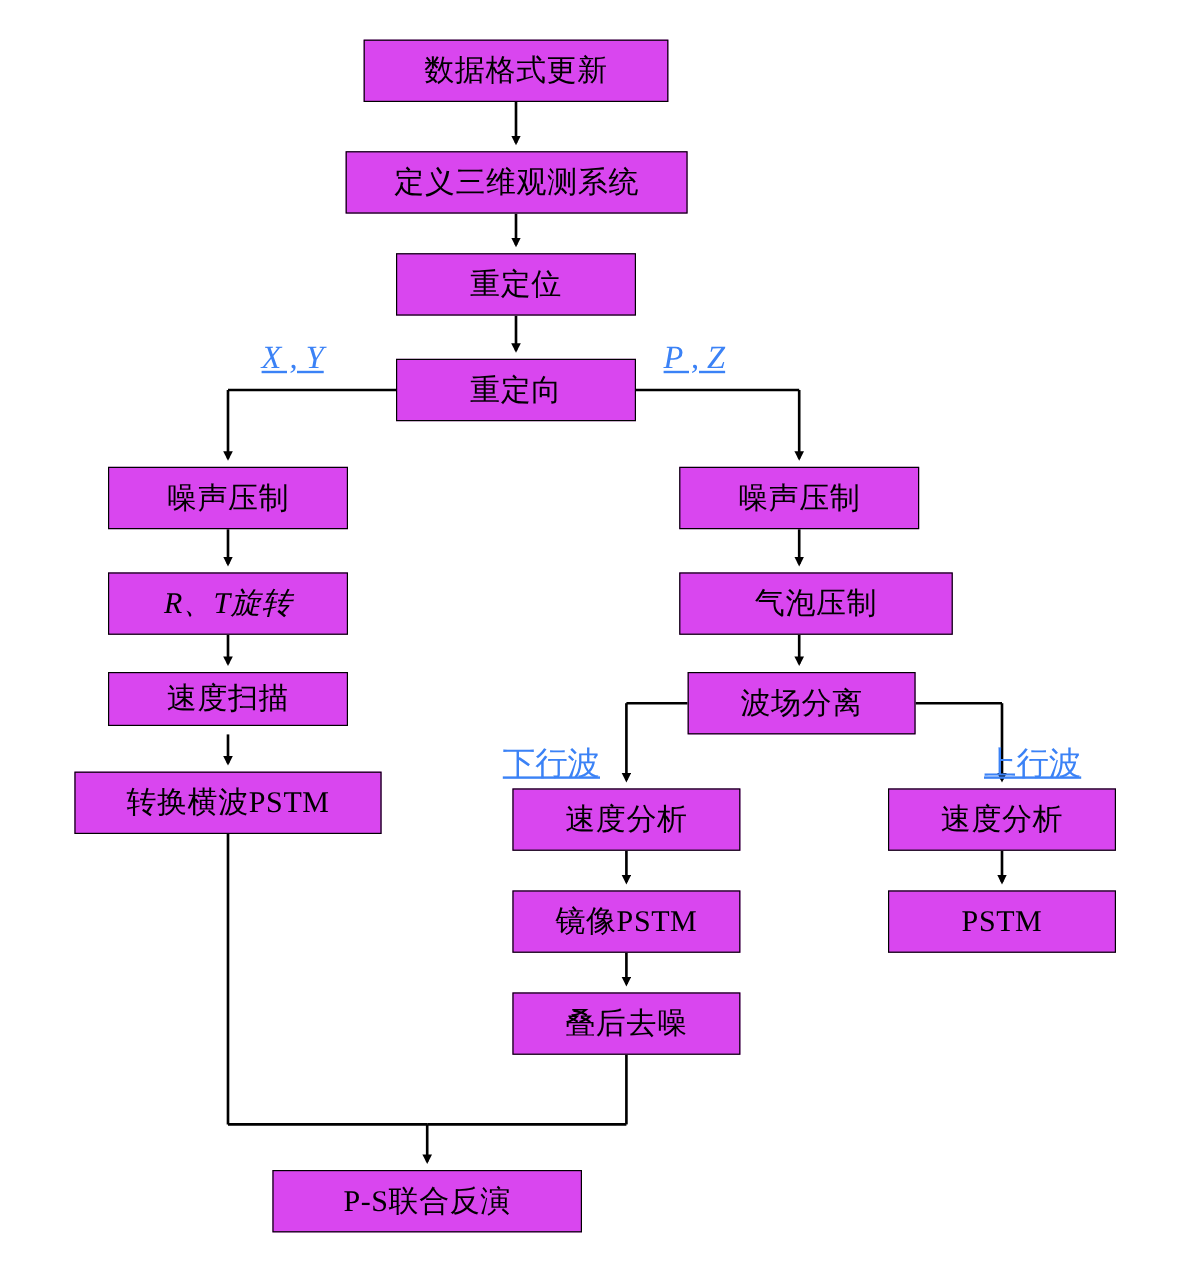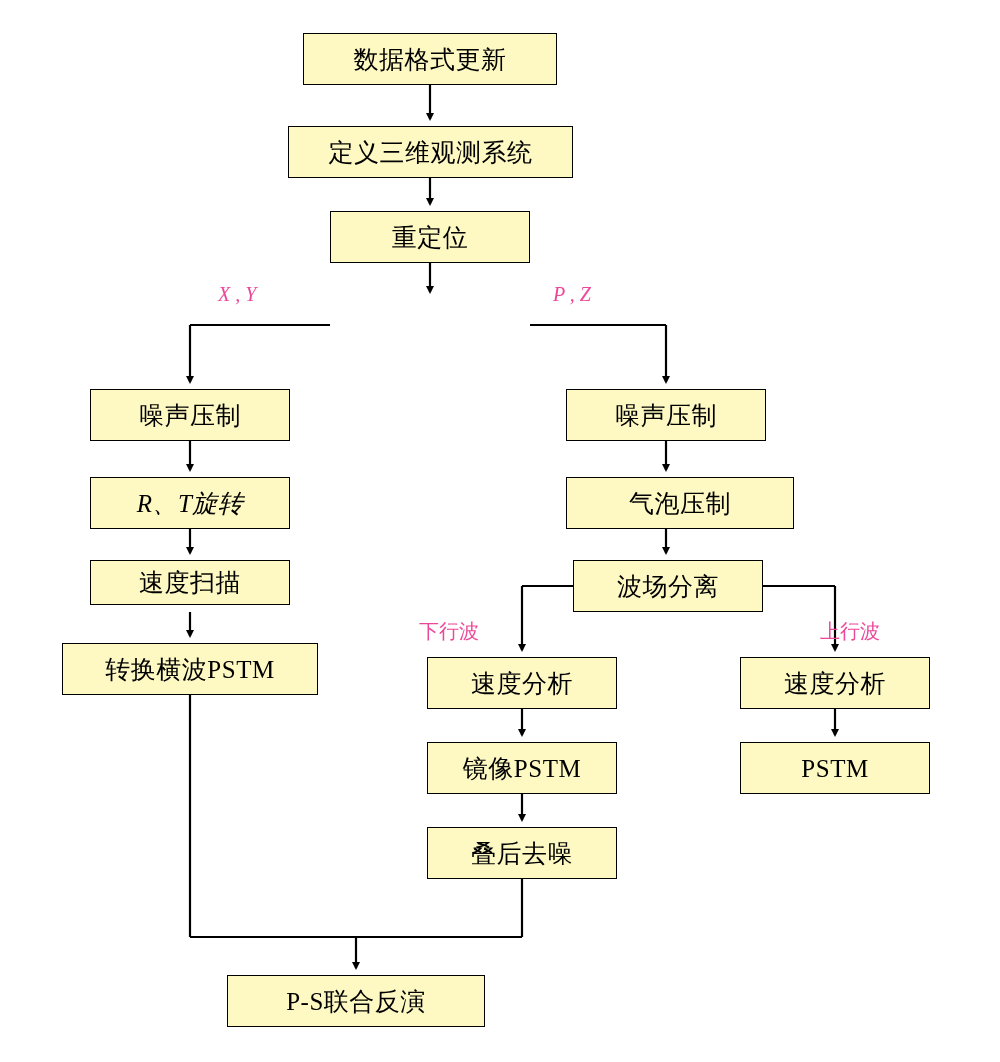--- a/index.html
+++ b/index.html
@@ -12,36 +12,37 @@
     width: 1000px;
     height: 1062px;
     background: #ffffff;
     font-family: "Liberation Serif", serif;
     overflow: hidden;
   }
   .node {
     position: absolute;
     box-sizing: border-box;
     border: 1.5px solid #000000;
-    background: #fef9c3;
+    background: #d946ef;
     color: #000000;
     display: flex;
     align-items: center;
     justify-content: center;
     font-size: 25px;
     line-height: 1;
     white-space: nowrap;
     letter-spacing: 0.5px;
   }
   .edge-label {
     position: absolute;
-    font-size: 20px;
-    color: #ec4899;
+    font-size: 27px;
+    color: #3b82f6;
     white-space: nowrap;
     font-family: "Liberation Serif", serif;
+    text-decoration: underline;
   }
   .edge-label.italic {
     font-style: italic;
   }
   svg.wires {
     position: absolute;
     left: 0;
     top: 0;
     width: 1000px;
     height: 1062px;
@@ -103,20 +104,23 @@
 
   <div class="node" style="left:303px; top:33px; width:254px; height:52px;">
     <span>数据格式更新</span>
   </div>
   <div class="node" style="left:288px; top:126px; width:285px; height:52px;">
     <span>定义三维观测系统</span>
   </div>
   <div class="node" style="left:330px; top:211px; width:200px; height:52px;">
     <span>重定位</span>
   </div>
+  <div class="node" style="left:330px; top:299px; width:200px; height:52px;">
+    <span>重定向</span>
+  </div>
   <div class="node" style="left:90px; top:389px; width:200px; height:52px;">
     <span>噪声压制</span>
   </div>
   <div class="node" style="left:90px; top:477px; width:200px; height:52px;">
     <span style="font-style:italic;">R、T旋转</span>
   </div>
   <div class="node" style="left:90px; top:560px; width:200px; height:45px;">
     <span>速度扫描</span>
   </div>
   <div class="node" style="left:62px; top:643px; width:256px; height:52px;">

